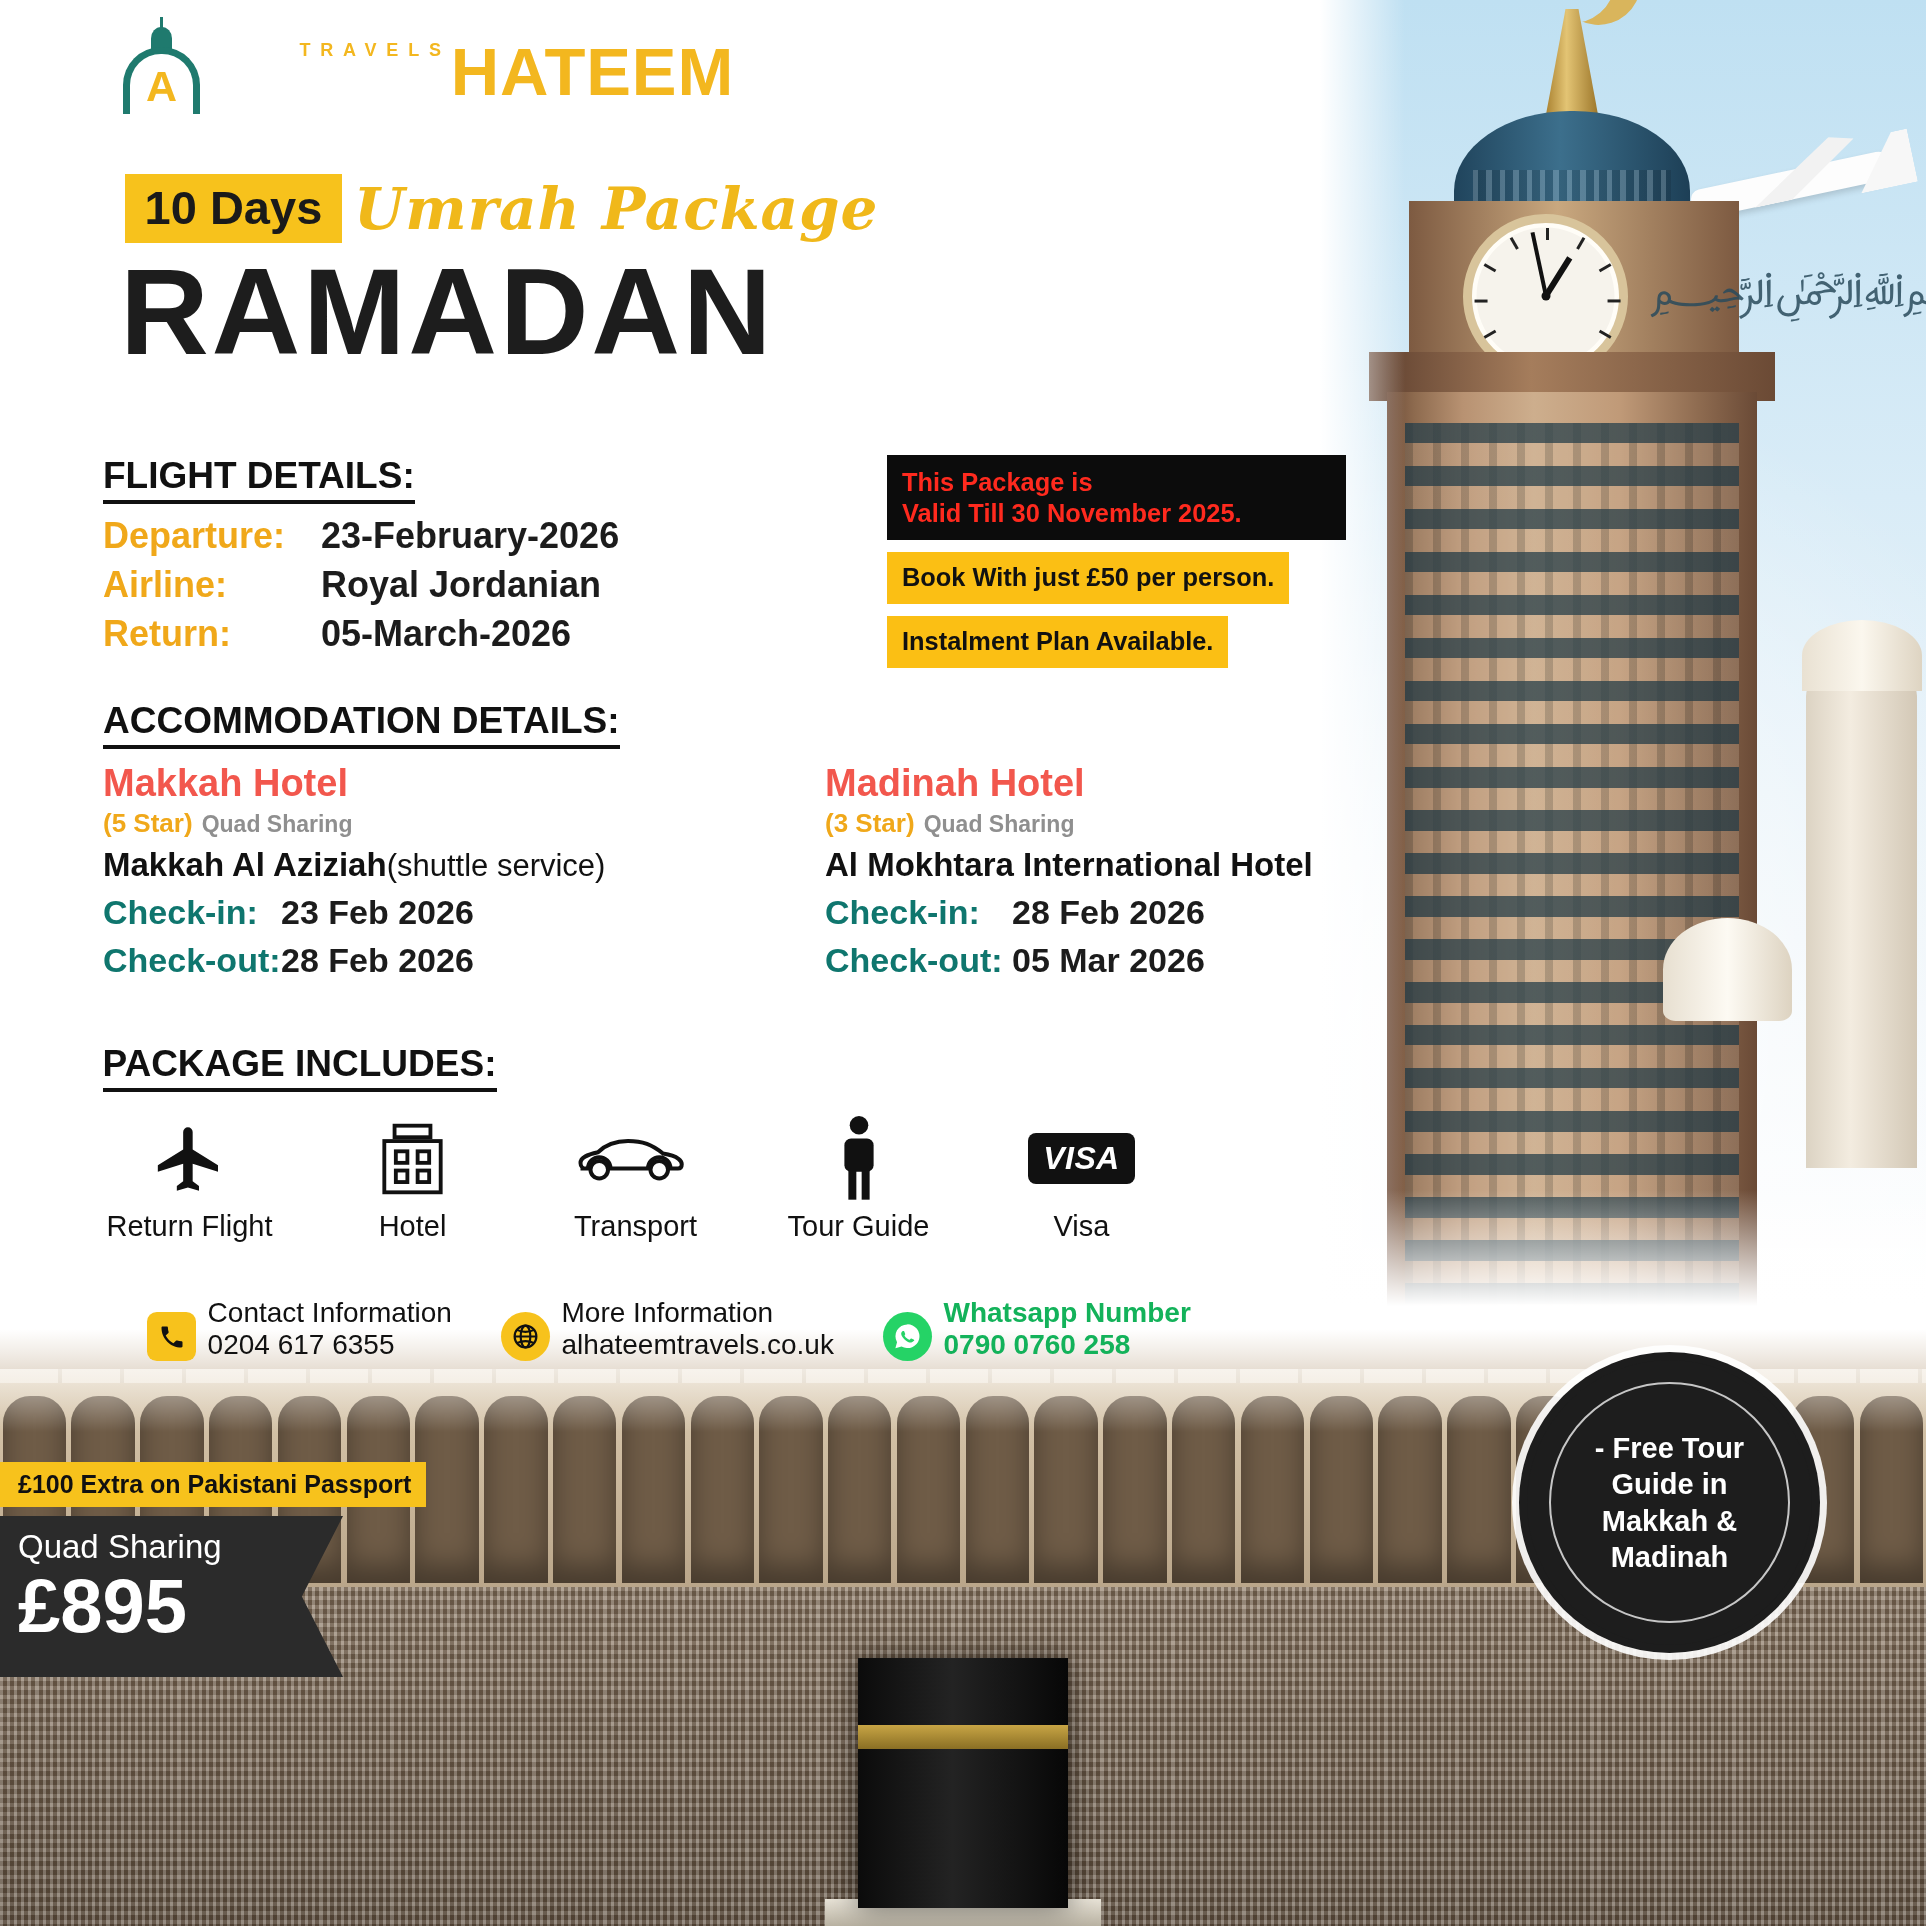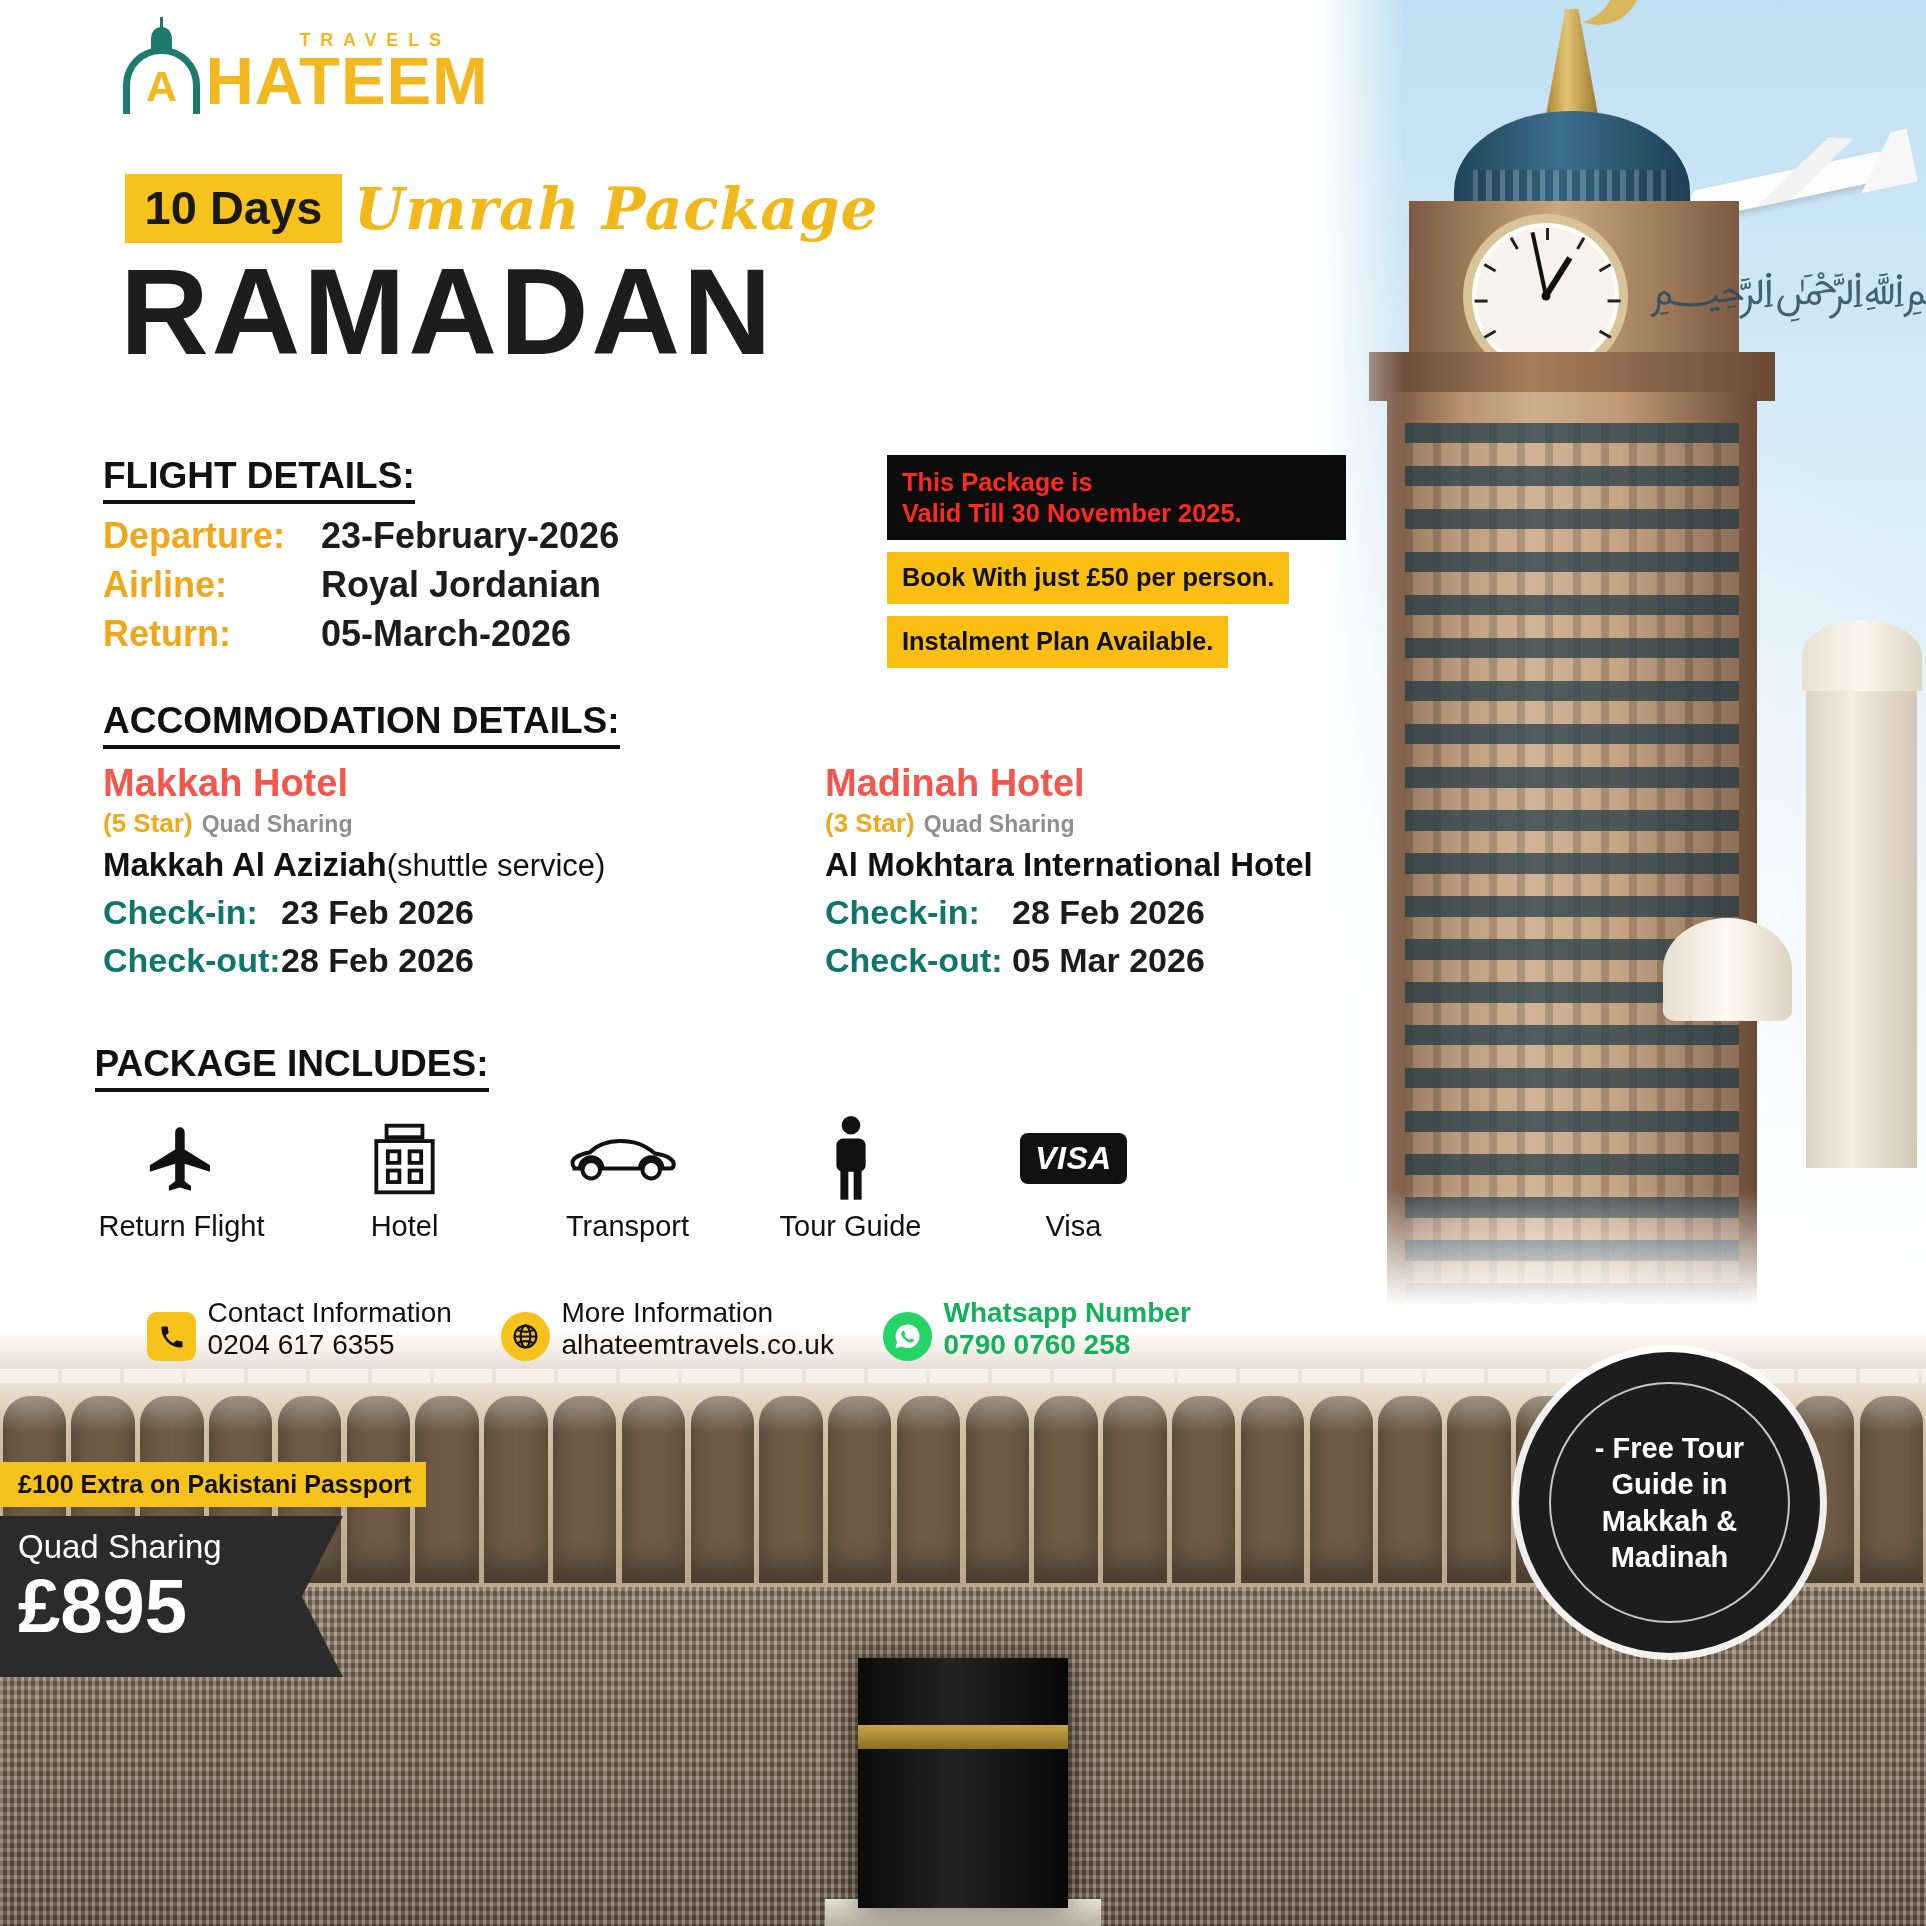--- a/index.html
+++ b/index.html
@@ -225,21 +225,21 @@
     position: absolute; left: 0; top: 19.6px; width: 77px; height: 67px;
     border: 7.1px solid #1f7a6e;
     border-bottom: none;
     border-radius: 38px 38px 0 0;
   }
   .logo-mark .letter-a {
     position: absolute; left: 23px; top: 38px;
     font-size: 43px; font-weight: 700; color: #f3b71f; line-height: 1;
     font-family: "Liberation Sans", sans-serif;
   }
-  .logo-text { display: flex; flex-direction: column; }
+  .logo-text { display: flex; flex-direction: row; }
   .logo-travels {
     font-size: 18px; letter-spacing: 9.8px; color: #f3b71f; font-weight: 700;
     margin-left: 94px; margin-bottom: -1.8px;
   }
   .logo-name {
     font-size: 67px; font-weight: 800; color: #f3b71f; letter-spacing: 0.9px; line-height: .95;
   }
 
   
   .headline-row {
@@ -295,21 +295,21 @@
   .hotel-star { color: #f0a81a; font-size: 26px; font-weight: 700; }
   .hotel-share { color: #8f8f8f; font-size: 23px; font-weight: 600; margin-left: 7.1px; }
   .hotel-name { margin-top: 7.1px; color: #111; font-size: 33px; font-weight: 600; }
   .hotel-name .shuttle { font-size: 31px; font-weight: 500; }
   .date-row { display: flex; align-items: baseline; margin-top: 9px; }
   .date-label { color: #0f766e; font-size: 34px; font-weight: 600; width: 178px; }
   .date-value { color: #1c1c1c; font-size: 34px; font-weight: 600; }
   .acc-col.second .date-label { width: 187px; }
 
   
-  .includes-block { position: absolute; left: 70px; top: 1043px; width: 1115px; }
+  .includes-block { position: absolute; left: 78px; top: 1043px; width: 1115px; }
   .includes-row { display: flex; margin-top: 20px; }
   .include-item { width: 250px; text-align: center; }
   .include-icon { height: 94px; display: flex; align-items: center; justify-content: center; }
   .include-label { font-size: 29px; color: #111; margin-top: 4.5px; }
   .visa-pill {
     background: #111; color: #fff; font-weight: 800; font-style: italic;
     font-size: 32px; padding: 7.1px 15px; border-radius: 8px; letter-spacing: 0.4px;
   }
 
   

